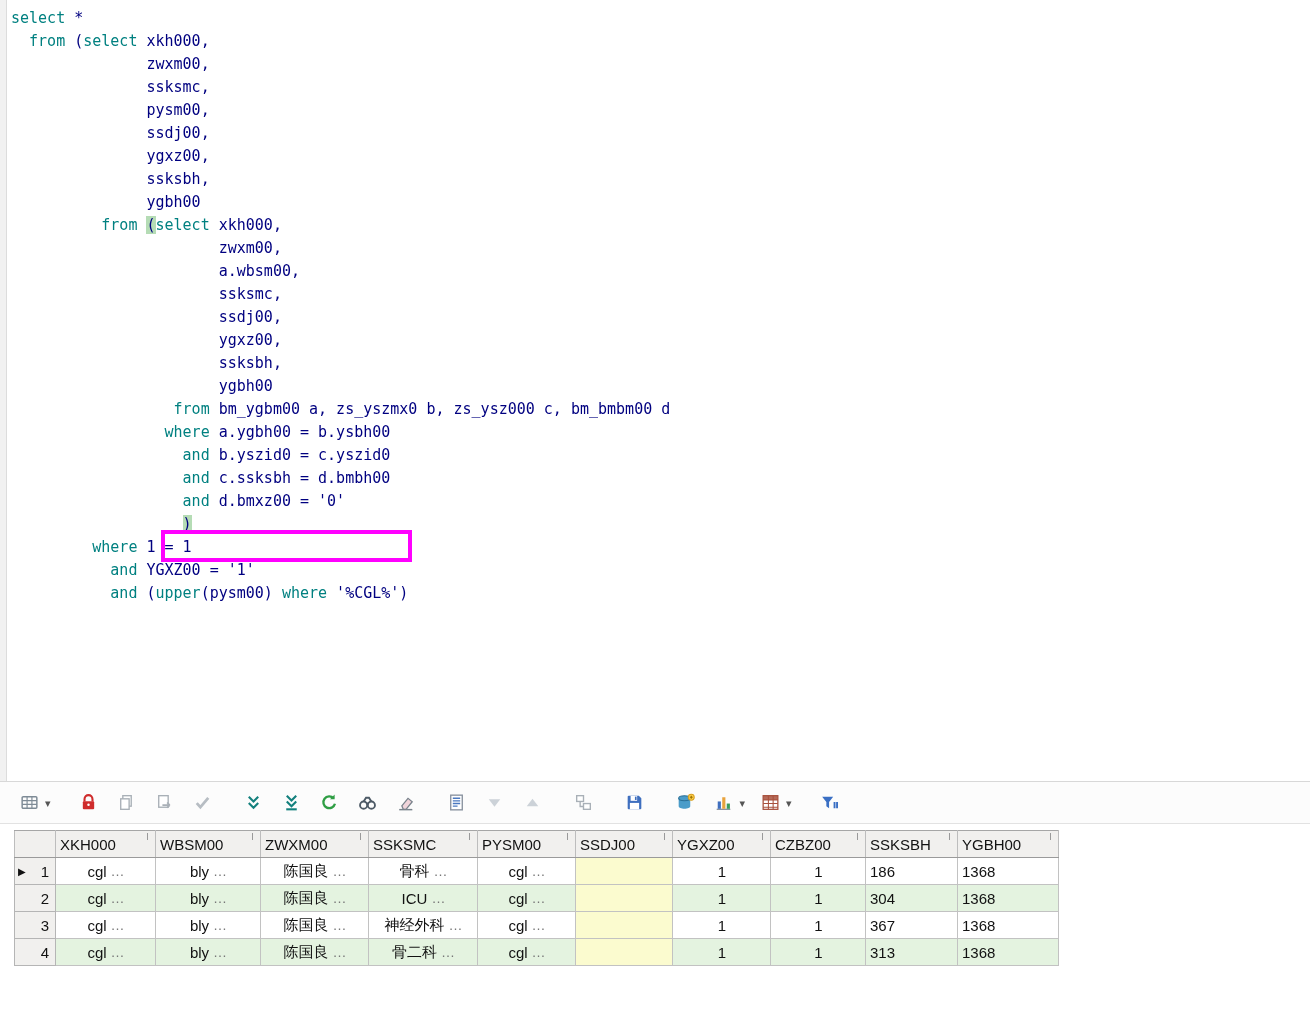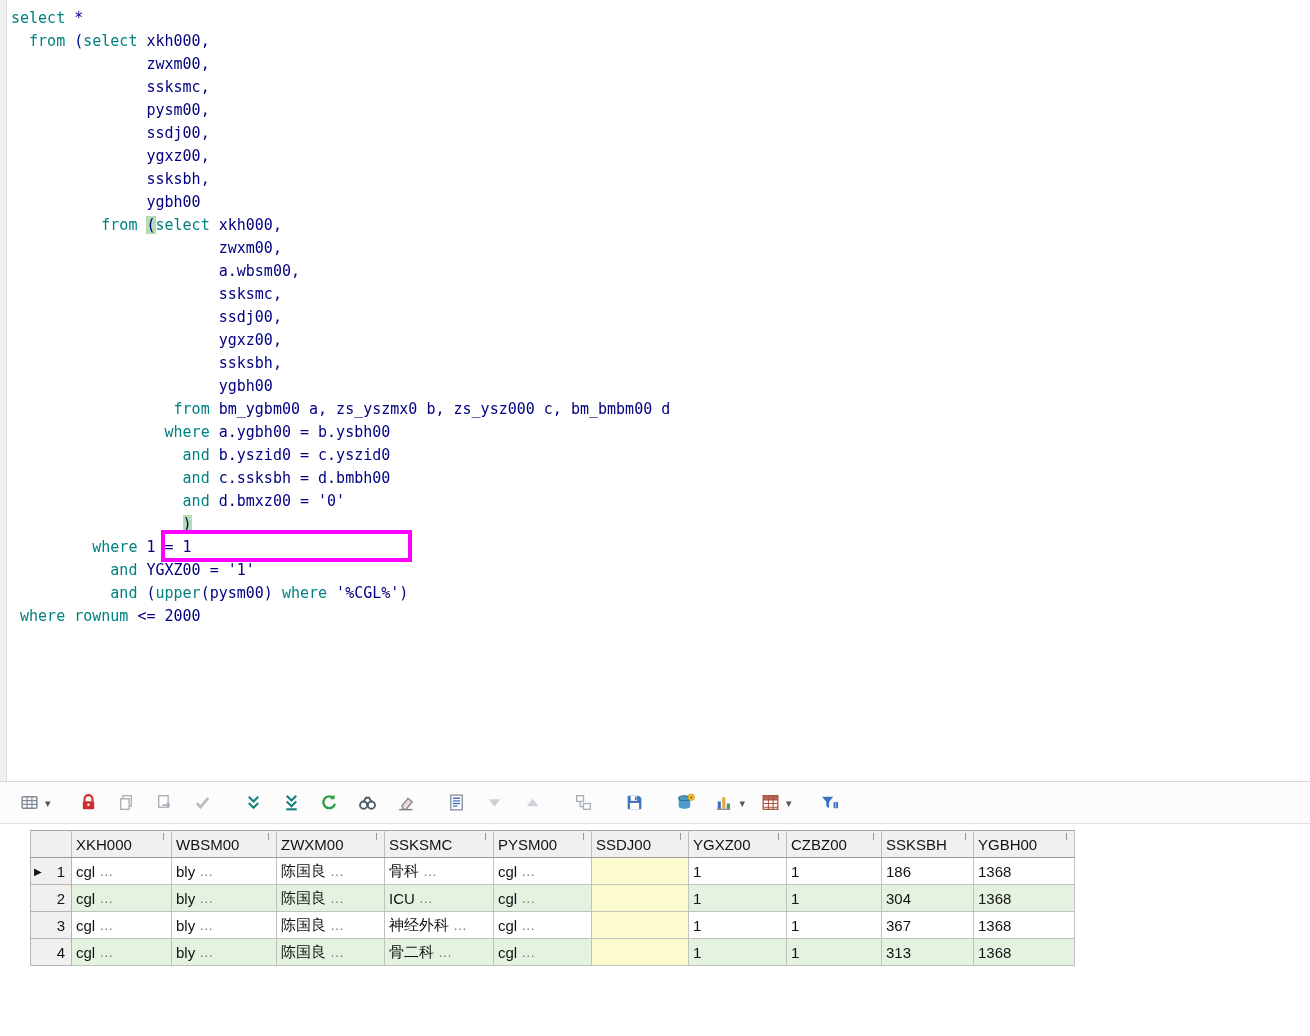--- a/index.html
+++ b/index.html
@@ -38,32 +38,32 @@
     border-top:1px solid #d8d8d8; border-bottom:1px solid #e2e2e2;
     display:flex; align-items:center; padding-left:14px;
   }
   .tbtn { width:30px; height:30px; display:flex; align-items:center; justify-content:center; border-radius:3px; margin-right:8px; flex:none; }
   .tbtn svg { width:21px; height:21px; display:block; }
   .tbtn.gap { margin-left:13px; }
   .dd { font-size:11px; color:#555; margin:2px 10px 0 -7px; flex:none; }
 
   
   .grid-wrap { position:absolute; left:14px; top:830px; }
-  table.grid { border-collapse:collapse; table-layout:fixed; font-size:15px; color:#121212;margin-left:16px; }
+  table.grid { border-collapse:collapse; table-layout:fixed; font-size:15px; color:#121212; }
   th, td { border:1px solid var(--grid-line,#c2c2c2); height:27px; padding:0; overflow:hidden; white-space:nowrap; }
   th {
     background: var(--header-bg,#f1f0ee);
     font-weight:400; text-align:left; position:relative;
     border-color:#a6a6a6 #bdbdbd #9a9a9a #bdbdbd;
   }
   th .col-label { padding-left:4px; }
   th:not(.gut)::after { content:""; position:absolute; top:2px; right:7px; width:1px; height:7px; background:#9a9a9a; }
   .gut { background: var(--header-bg,#f1f0ee); }
   td.gut { position:relative; text-align:right; padding-right:6px; border-color:#b5b5b5; }
-  td .ci { display:flex; align-items:center; justify-content:flex-start; height:100%; padding:0 3px 0 4px; }
+  td .ci { display:flex; align-items:center; justify-content:center; height:100%; padding:0 3px 0 4px; }
   td.r .ci { justify-content:flex-start; padding-right:5px; }
   tr.alt td:not(.gut):not(.nullc) { background: var(--alt-row-bg,#e4f3e0); }
   td.nullc { background: var(--null-cell-bg,#fbfbcf); }
   .more { color:#777; font-size:14px; line-height:1; margin-left:4px; }
   .marker { position:absolute; left:3px; top:50%; transform:translateY(-50%); font-size:10px; color:#111; }
 </style>
 </head>
 <body>
 
 <div class="app">
@@ -90,21 +90,20 @@
         <div class="ln"><span class="id">                       ygbh00</span></div>
         <div class="ln"><span class="id">                  </span><span class="kw">from</span><span class="id"> bm_ygbm00 a, zs_yszmx0 b, zs_ysz000 c, bm_bmbm00 d</span></div>
         <div class="ln"><span class="id">                 </span><span class="kw">where</span><span class="id"> a.ygbh00 = b.ysbh00</span></div>
         <div class="ln"><span class="id">                   </span><span class="kw">and</span><span class="id"> b.yszid0 = c.yszid0</span></div>
         <div class="ln"><span class="id">                   </span><span class="kw">and</span><span class="id"> c.ssksbh = d.bmbh00</span></div>
         <div class="ln"><span class="id">                   </span><span class="kw">and</span><span class="id"> d.bmxz00 = '0'</span></div>
         <div class="ln"><span class="id">                   </span><span class="pm">)</span></div>
         <div class="ln"><span class="id">         </span><span class="kw">where</span><span class="id"> 1 = 1</span></div>
         <div class="ln"><span class="id">           </span><span class="kw">and</span><span class="id"> YGXZ00 = '1'</span></div>
         <div class="ln"><span class="id">           </span><span class="kw">and</span><span class="id"> (</span><span class="kw">upper</span><span class="id">(pysm00) </span><span class="kw">where</span><span class="id"> '%CGL%')</span></div>
-        <div class="ln"><span class="id"> </span><span class="kw">where</span><span class="id"> </span><span class="kw">rownum</span><span class="id"> &lt;= 2000</span></div>
       </div>
     <div class="hl-box"></div>
   </div>
 
   <div class="toolbar">
       <div class="tbtn">
         <span>
           <svg viewBox="0 0 20 20" xmlns="http://www.w3.org/2000/svg">
             <rect x="3" y="4.5" width="14" height="11" rx="1" fill="none" stroke="#7e8b96" stroke-width="1.4"></rect>
             <path d="M3 8.2h14M3 11.8h14M7.7 4.5v11M12.3 4.5v11" stroke="#7e8b96" stroke-width="1.1" fill="none"></path>

